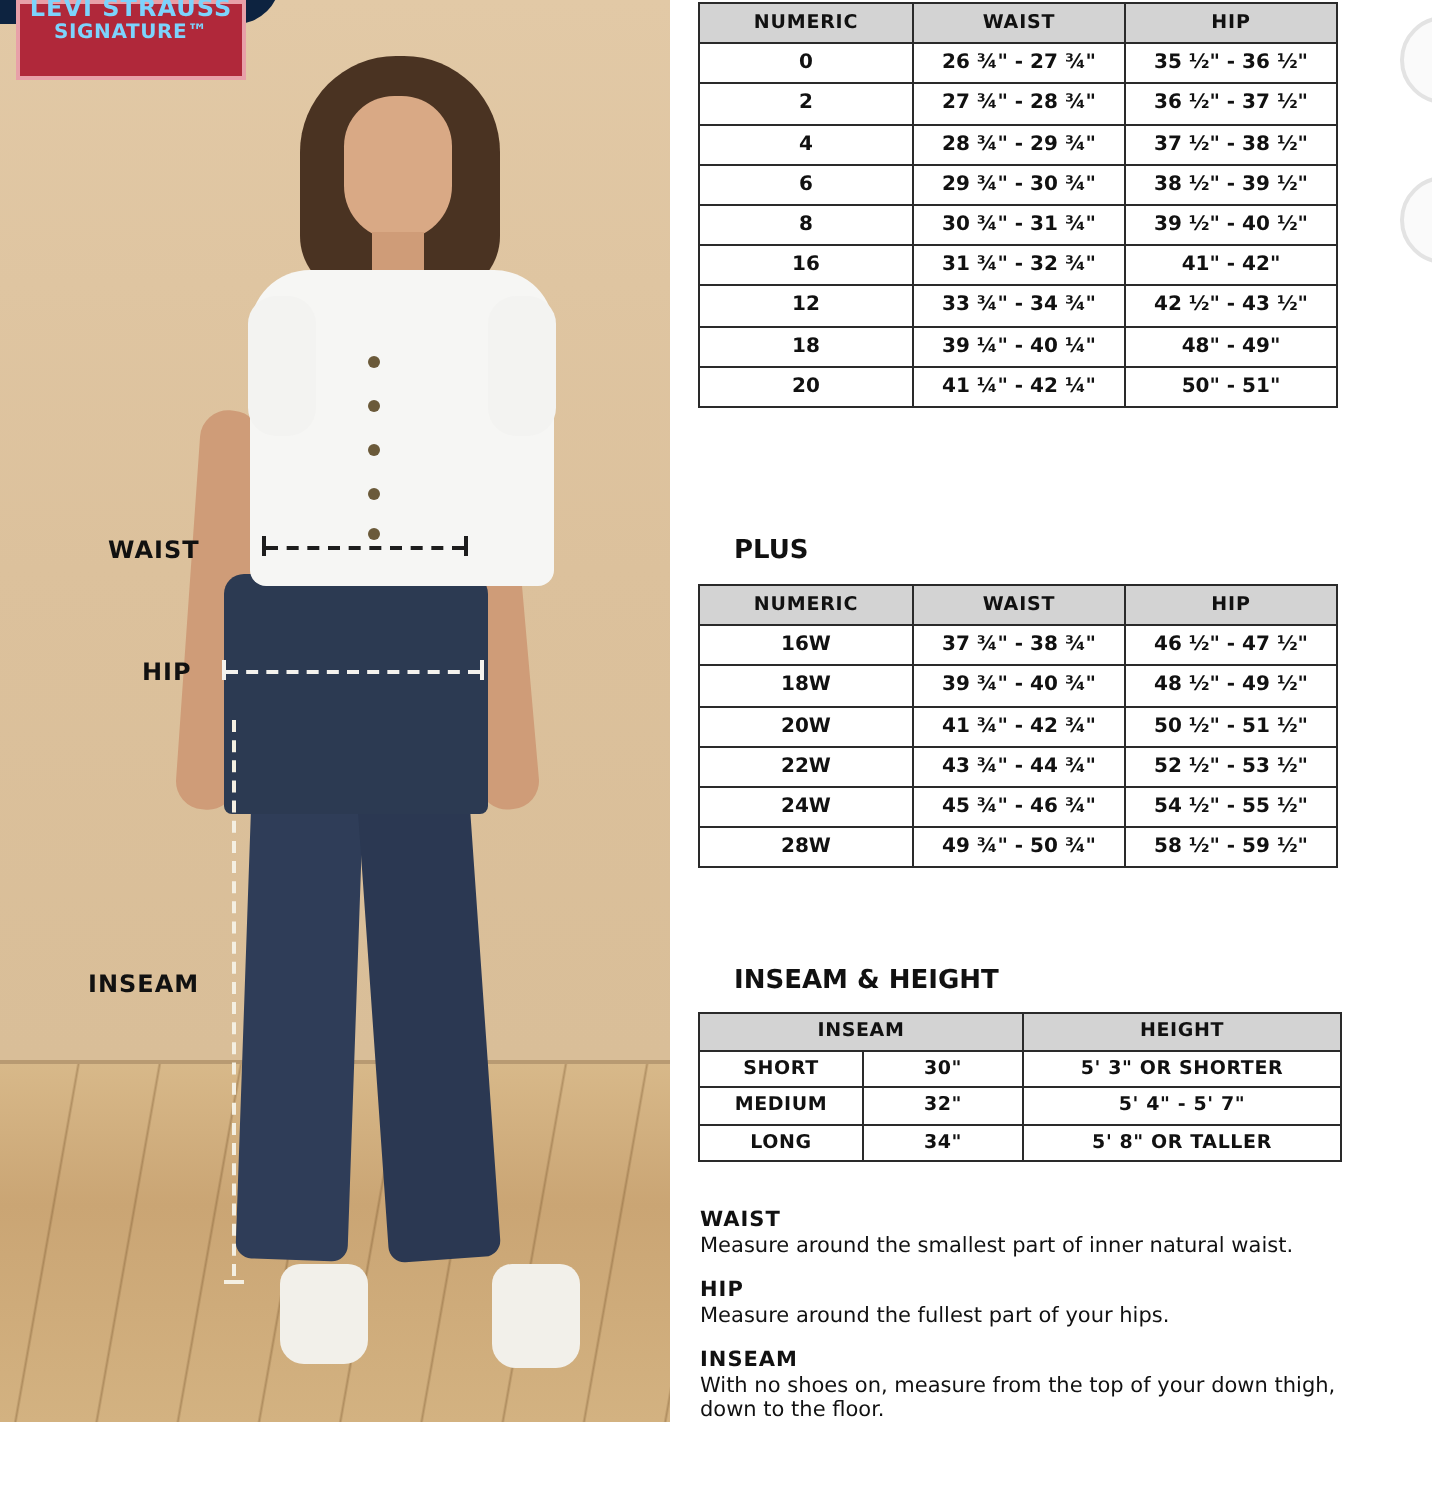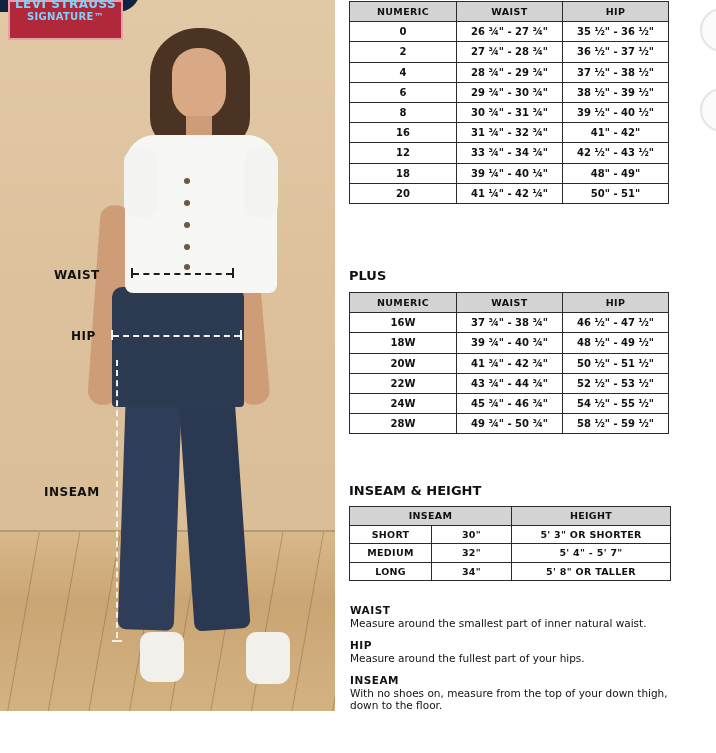--- a/index.html
+++ b/index.html
@@ -48,21 +48,21 @@
 
   .meas-label { position:absolute; font-weight:bold; font-size:12px; color:#111; letter-spacing:0.5px; }
   .dash-h { position:absolute; height:0; border-top:2px dashed #1d1d1d; }
   .dash-h.light { border-top-color:#f4f2ee; }
   .cap-v { position:absolute; width:2px; height:10px; background:#1d1d1d; }
   .cap-v.light { background:#f4f2ee; }
   .dash-v { position:absolute; width:0; border-left:2px dashed #f4efe2; }
   .cap-h { position:absolute; width:10px; height:2px; background:#f4efe2; }
 
   
-  .section-title { position:absolute; left:349px; font-weight:bold; font-size:13px; color:#111; }
+  .section-title { position:absolute; left:367px; font-weight:bold; font-size:13px; color:#111; }
   table.size {
     position:absolute; left:349px; border-collapse:collapse; table-layout:fixed;
     font-size:10px; font-weight:bold; color:#111;
   }
   table.size th, table.size td {
     border:1px solid #2a2a2a; text-align:center; padding:0; white-space:nowrap;
   }
   table.size th { background:#d3d3d3; font-size:9.5px; letter-spacing:0.4px; }
   .c1 { width:107px; } .c2 { width:106px; } .c3 { width:106px; }
   #std tr { height:20.2px; }

